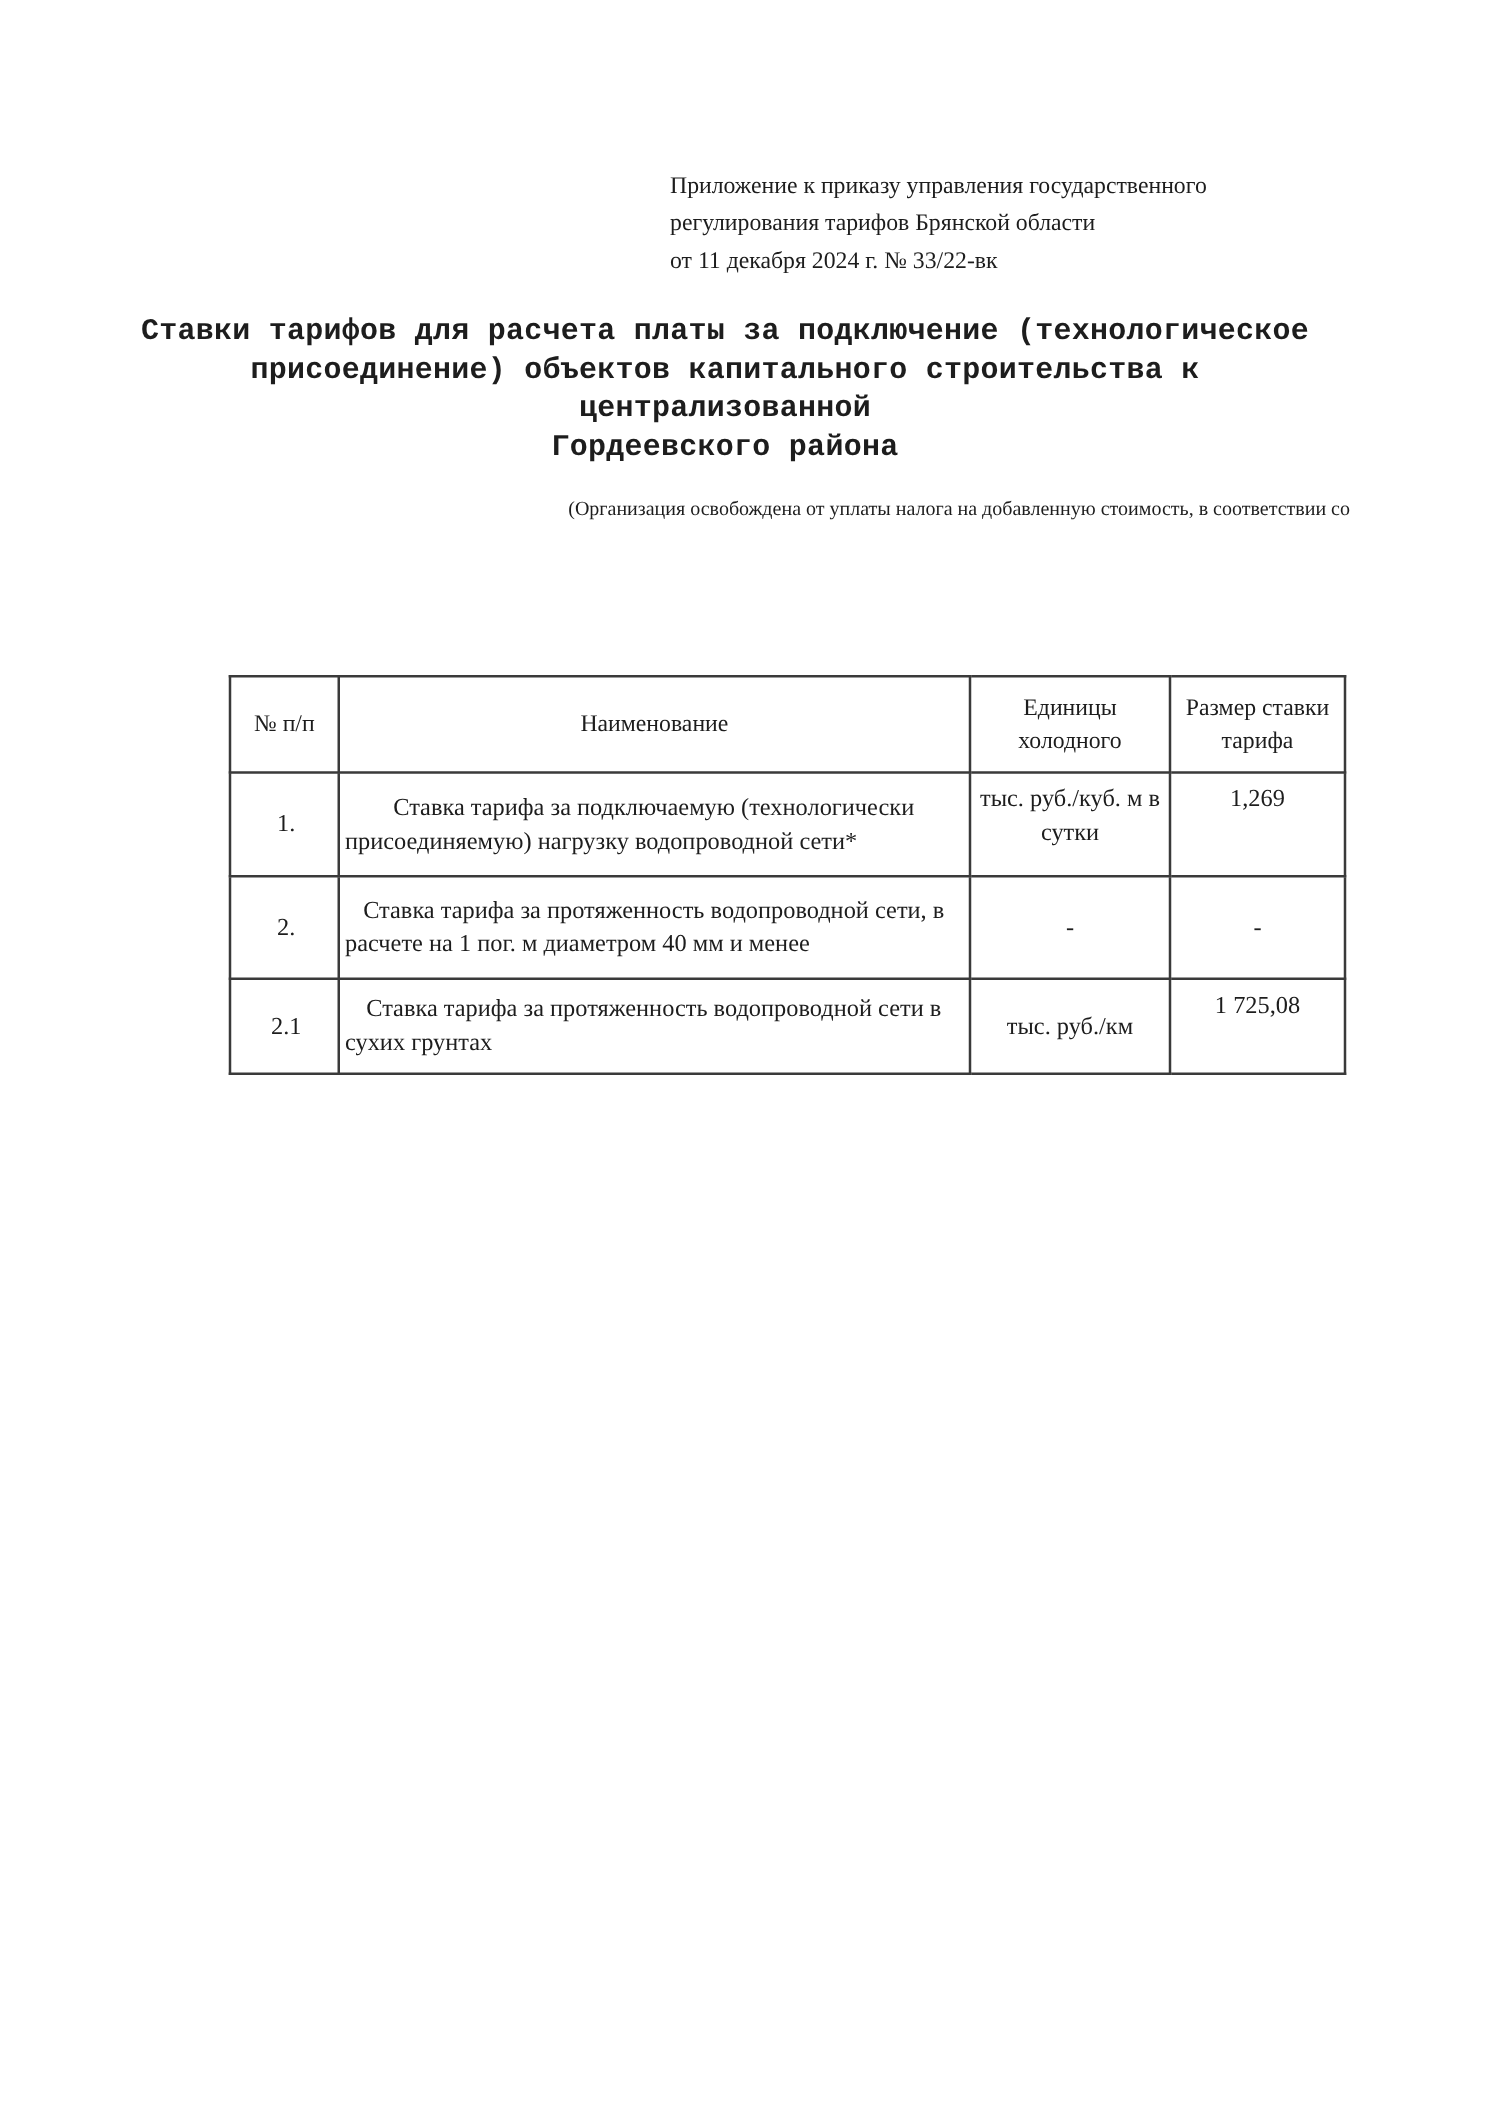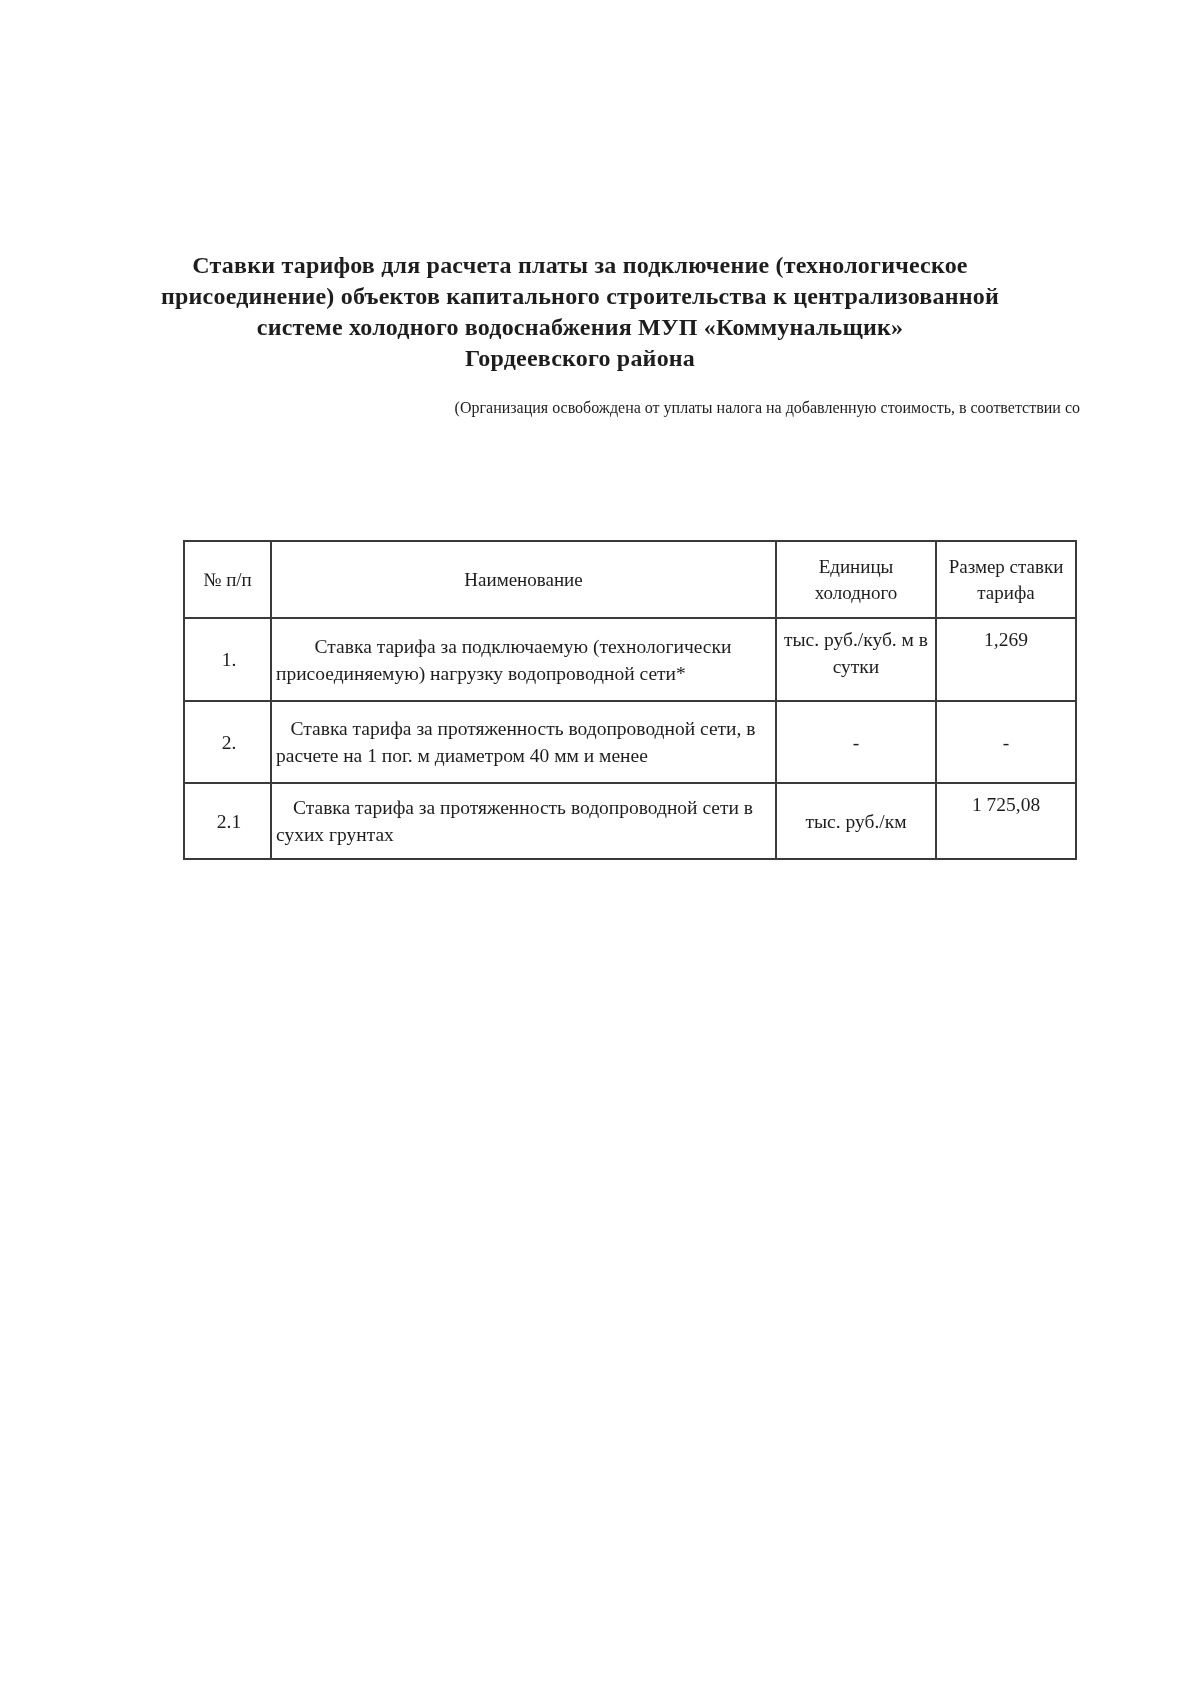--- a/index.html
+++ b/index.html
@@ -24,20 +24,21 @@
   .title-block {
     position: absolute;
     left: 90px;
     top: 250px;
     width: 980px;
     text-align: center;
     font-size: 24px;
     font-weight: bold;
     line-height: 31px;
     letter-spacing: 0.2px;
+    font-family: Liberation Mono, monospace;
   }
   .subtitle-block {
     position: absolute;
     left: 120px;
     top: 391px;
     width: 960px;
     text-align: right;
     font-size: 16px;
     line-height: 33px;
   }
@@ -95,25 +96,29 @@
     width: 900px;
     font-size: 20.5px;
     line-height: 28px;
   }
 </style>
 </head>
 <body>
 
 <div class="page">
 
+  <div class="header-block">
+    <div>Приложение к приказу управления государственного</div>
+    <div>регулирования тарифов Брянской области</div>
+    <div>от 11 декабря 2024 г. № 33/22-вк</div>
+  </div>
 
   <div class="title-block">
     <div>Ставки тарифов для расчета платы за подключение (технологическое</div>
     <div>присоединение) объектов капитального строительства к централизованной</div>
-    <div>системе холодного водоснабжения МУП «Коммунальщик»</div>
     <div>Гордеевского района</div>
   </div>
 
   <div class="subtitle-block">
     <div>(Организация освобождена от уплаты налога на добавленную стоимость, в соответствии со</div>
   </div>
 
   <table class="tariff">
     <colgroup>
       <col class="c-num">

